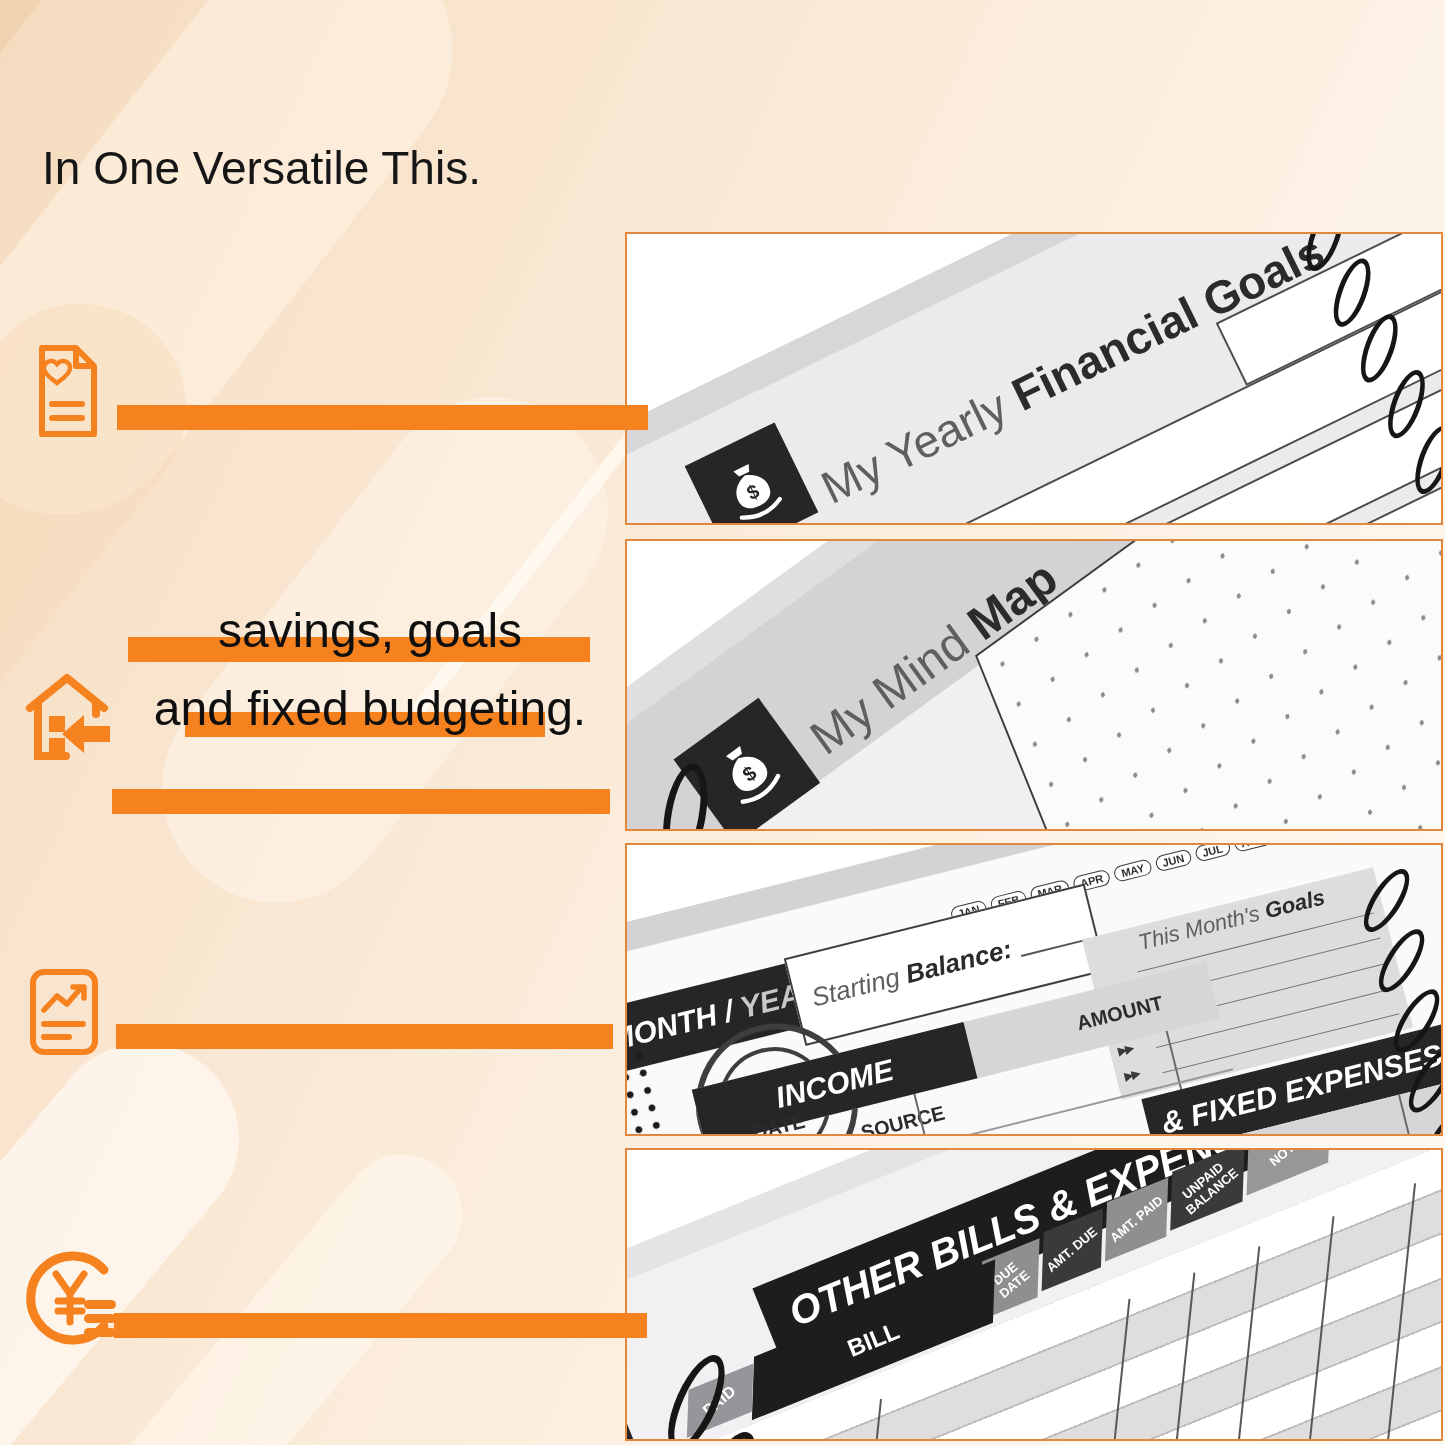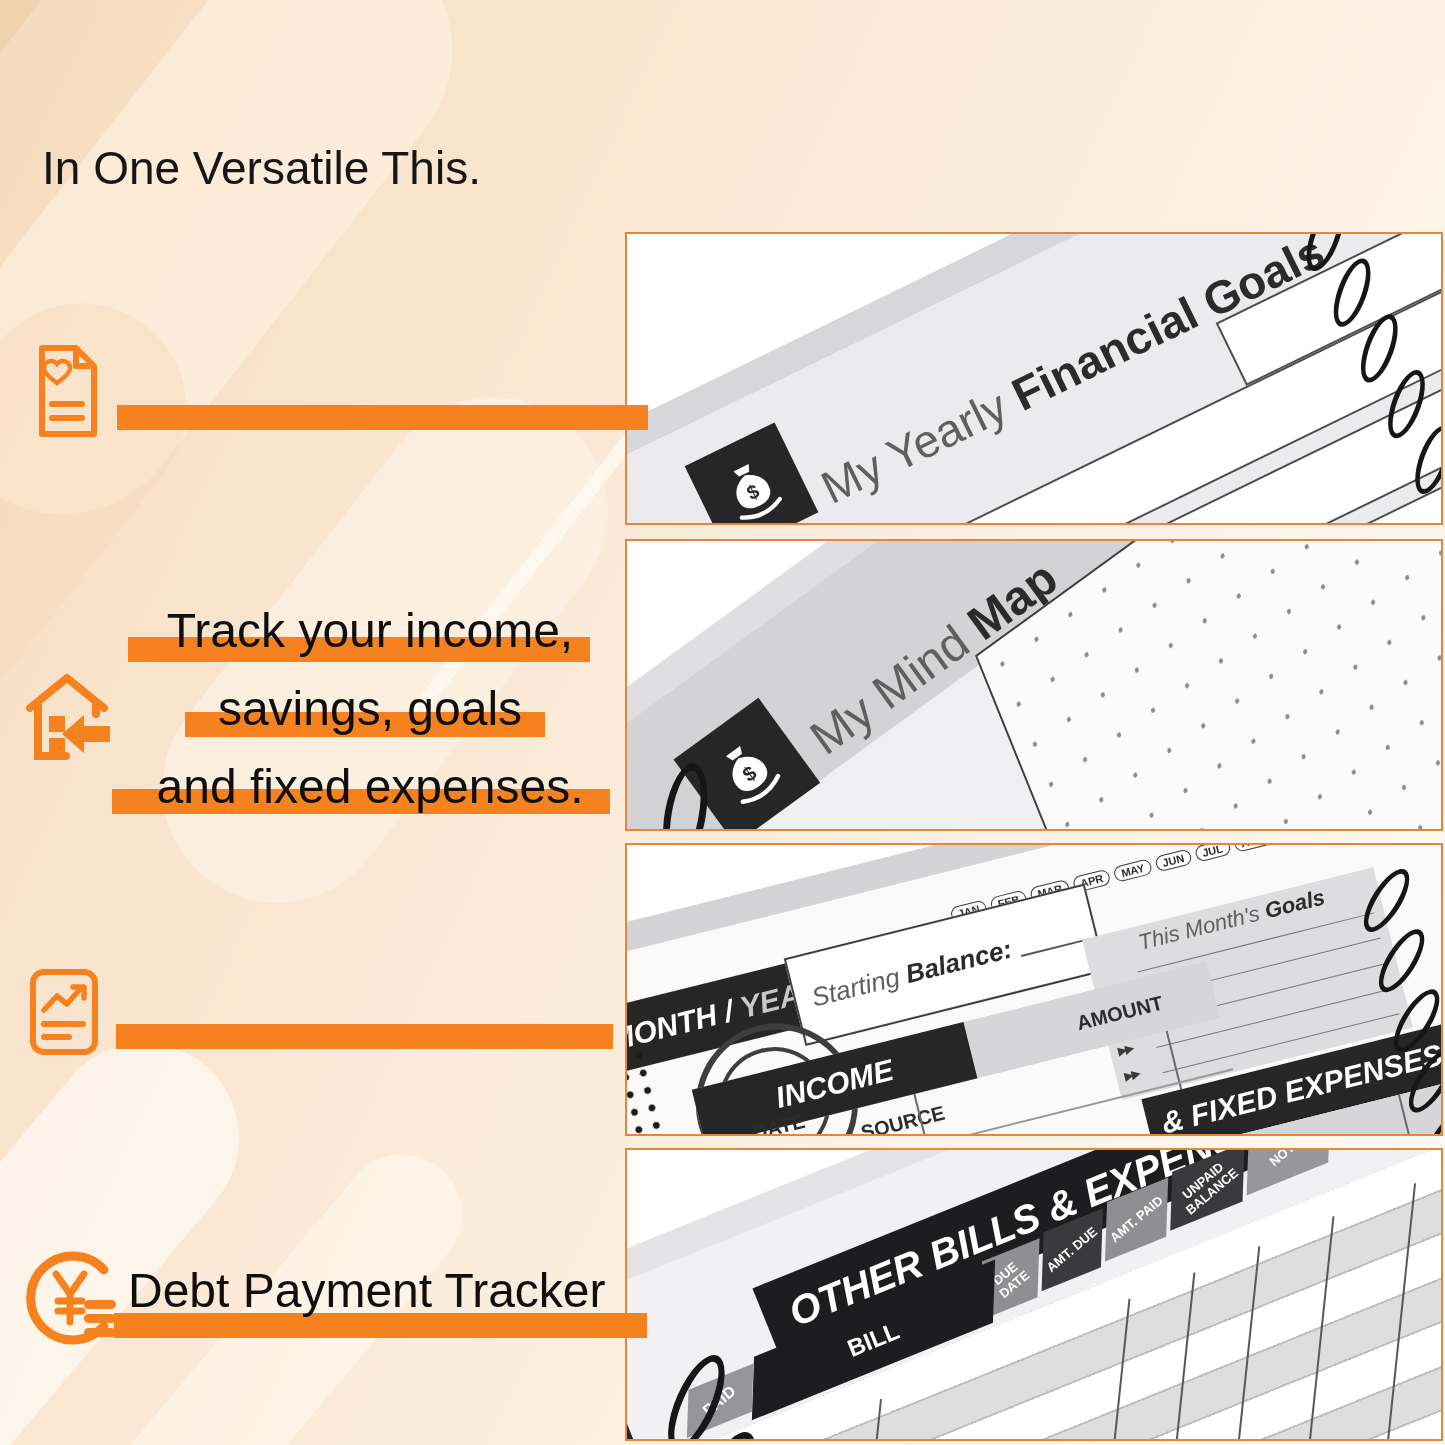--- a/index.html
+++ b/index.html
@@ -259,23 +259,22 @@
       <path d="M16 36 V88 H44 M74 36 V46" fill="none" stroke="#F5821E" stroke-width="8" stroke-linecap="round"></path>
       <rect x="27" y="48" width="16" height="16" fill="#F5821E"></rect>
       <rect x="27" y="70" width="16" height="14" fill="#F5821E"></rect>
       <path d="M88 58 L62 58 L62 47 L40 66 L62 85 L62 74 L88 74 Z" fill="#F5821E"></path>
     </svg>
   </div>
   <div class="fbar" style="left:128px;top:637px;width:462px;"></div>
   <div class="fbar" style="left:185px;top:712px;width:360px;"></div>
   <div class="fbar" style="left:112px;top:789px;width:498px;"></div>
   <div class="flabel" style="left:60px;top:592px;width:620px;text-align:center;line-height:78px;white-space:normal;">
-    <div>Track your income,</div>
     <div>savings, goals</div>
-    <div>and fixed expenses.</div>
+    <div>and fixed budgeting.</div>
   </div>
 
   <div class="ficon" style="left:27px;top:962px;">
     <svg width="74" height="100" viewBox="0 0 74 100">
       <rect x="6" y="10" width="62" height="80" rx="11" fill="none" stroke="#F5821E" stroke-width="6"></rect>
       <path d="M17 48 L30 34 L40 42 L54 26" fill="none" stroke="#F5821E" stroke-width="5.5" stroke-linecap="round" stroke-linejoin="round"></path>
       <path d="M46 25 H57 M57 25 V36" stroke="#F5821E" stroke-width="5.5" stroke-linecap="round"></path>
       <path d="M17 62 H56 M17 75 H42" stroke="#F5821E" stroke-width="6" stroke-linecap="round"></path>
     </svg>
   </div>
@@ -284,15 +283,14 @@
   <div class="ficon" style="left:22px;top:1250px;">
     <svg width="100" height="96" viewBox="0 0 100 96">
       <path d="M82 20 A42 42 0 1 0 82 76" fill="none" stroke="#F5821E" stroke-width="9" stroke-linecap="round"></path>
       <path d="M34 24 L48 44 L62 24 M48 44 V72 M36 51 H60 M36 61 H60" fill="none" stroke="#F5821E" stroke-width="7" stroke-linecap="round" stroke-linejoin="round"></path>
       <rect x="62" y="50" width="32" height="9" rx="4.5" fill="#F5821E"></rect>
       <rect x="62" y="64" width="32" height="9" rx="4.5" fill="#F5821E"></rect>
       <rect x="62" y="78" width="32" height="9" rx="4.5" fill="#F5821E"></rect>
     </svg>
   </div>
   <div class="fbar" style="left:114px;top:1313px;width:533px;"></div>
-  <div class="flabel" style="left:128px;top:1263px;">Debt Payment Tracker</div>
 
 </div>
 
 </body></html>

